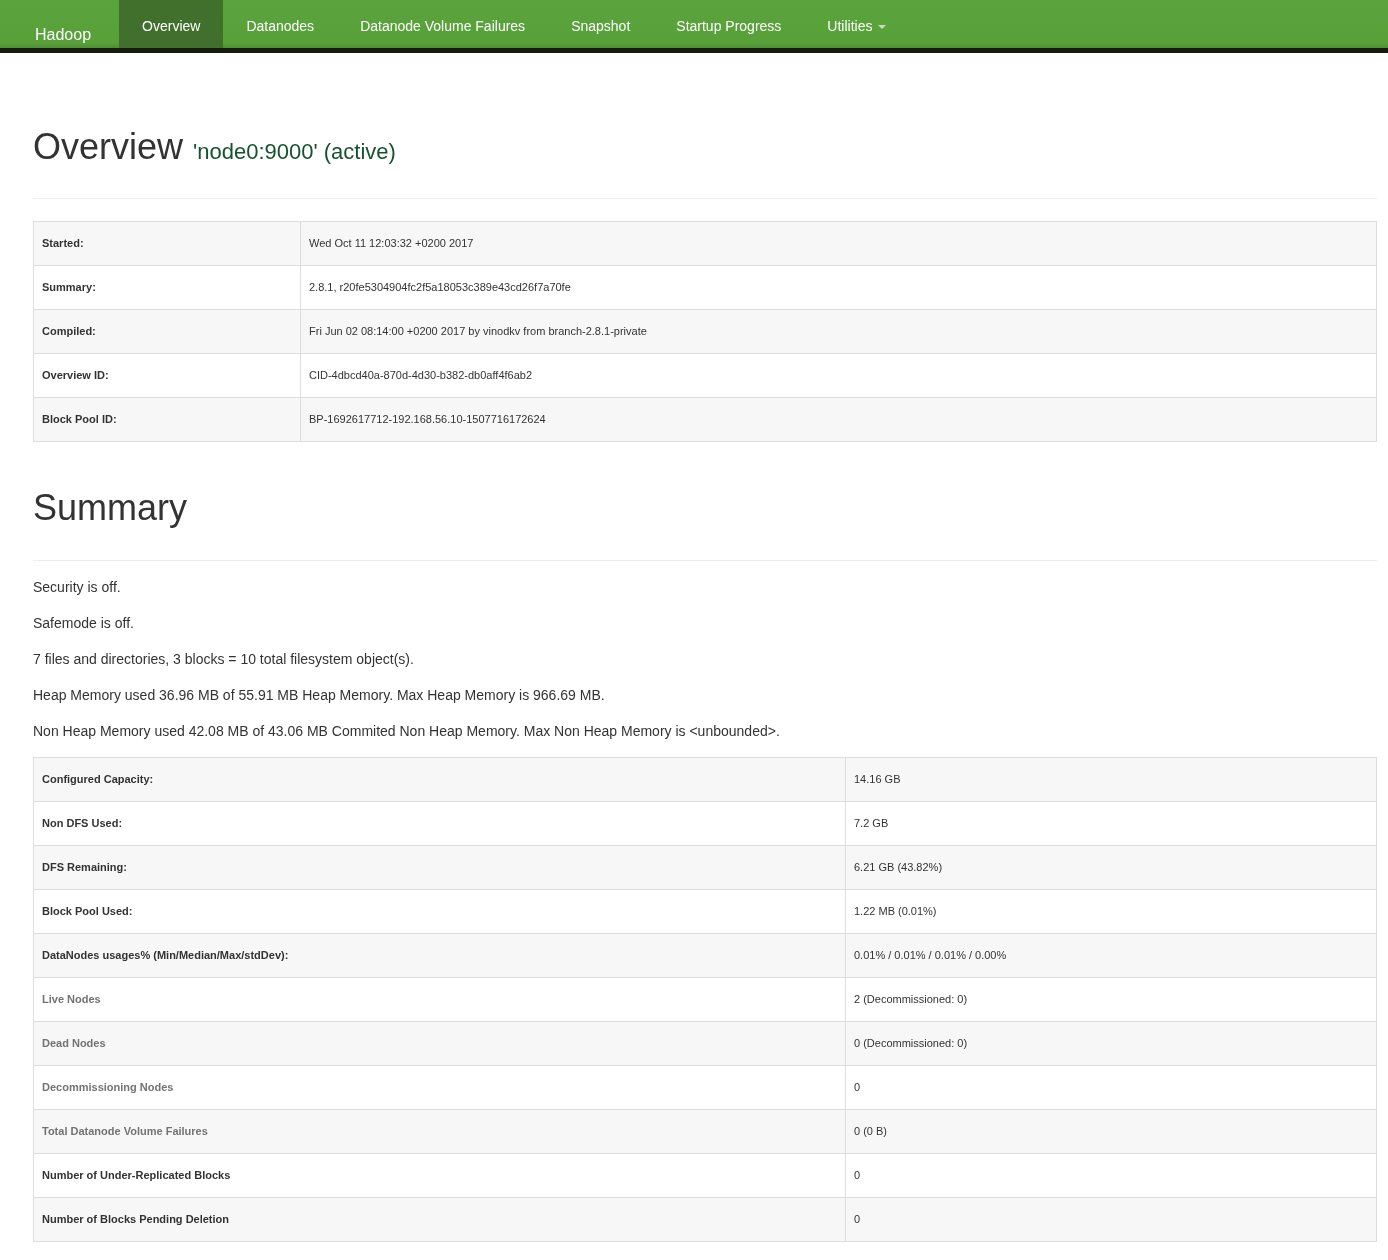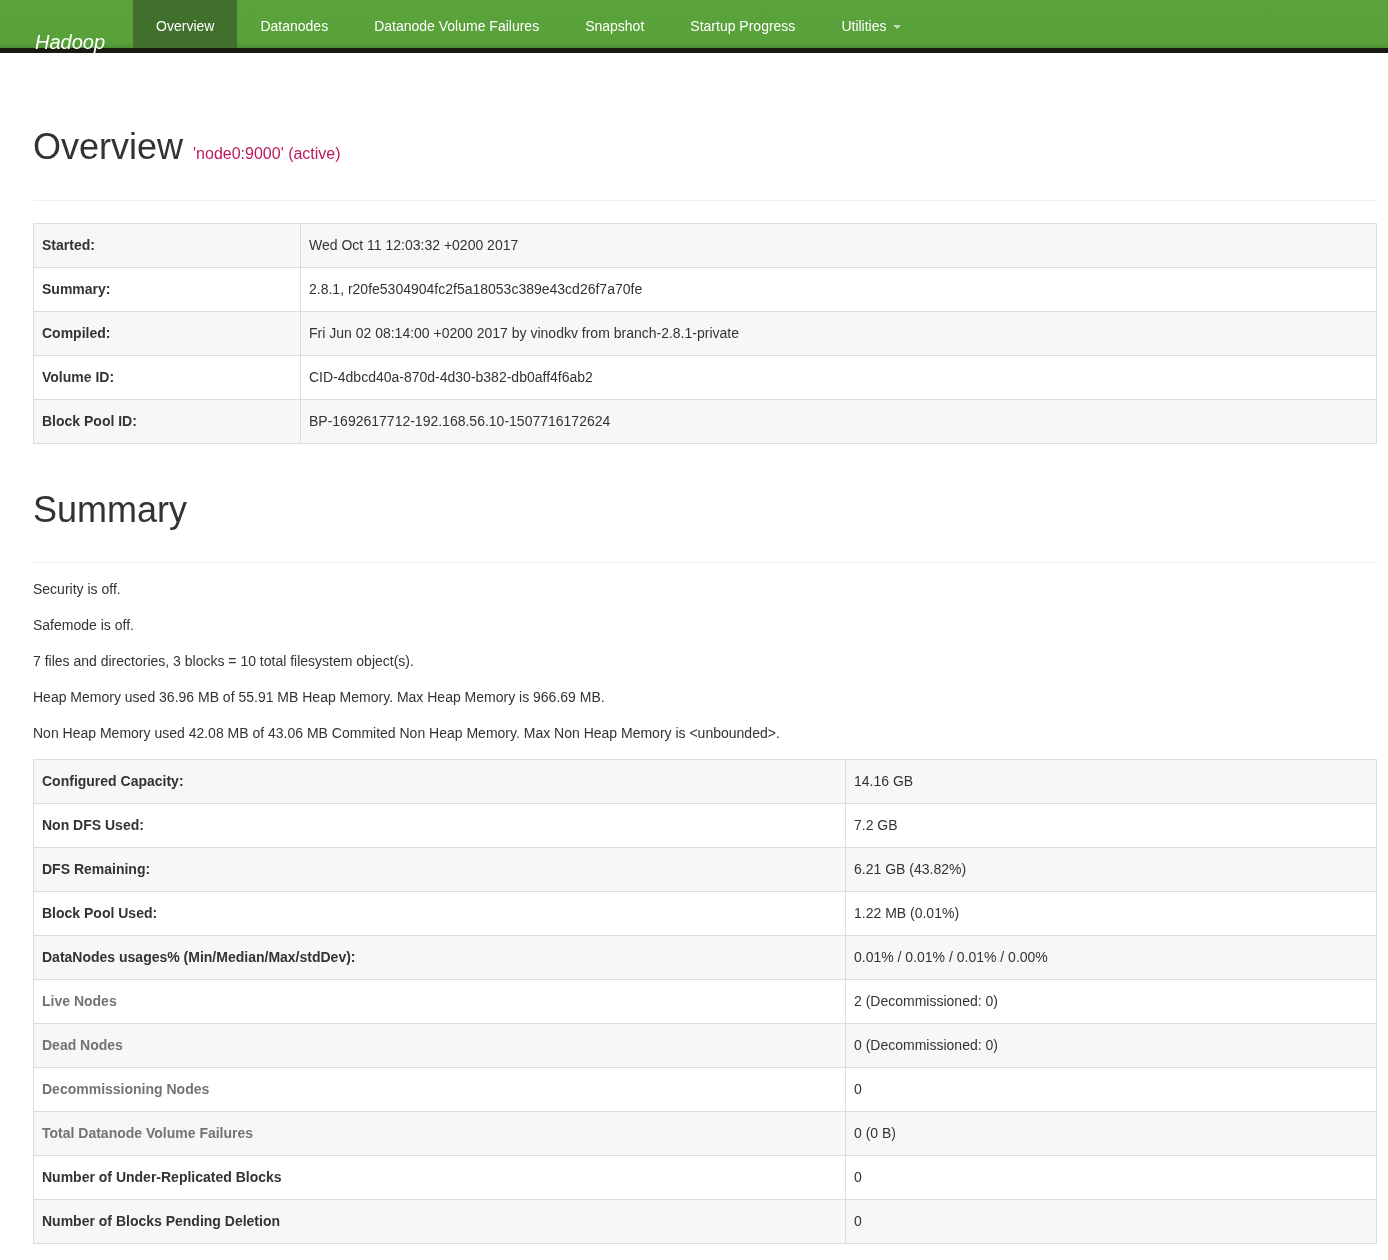--- a/index.html
+++ b/index.html
@@ -15,26 +15,25 @@
   .navbar {
     height: 53px;
     background: linear-gradient(180deg, #5ba43d 0%, #58a139 90%, #4d8f32 100%);
     border-bottom: 5px solid #161a11;
     display: flex;
     align-items: stretch;
     white-space: nowrap;
   }
   .navbar-brand {
     margin-left: 20px;
-    padding: 16px 15px;
+    padding: 8px 15px;
     line-height: 53px;
-    font-size: 20px;
+    font-size: 16px;
     color: #ffffff;
     text-decoration: none;
-    font-style: italic;
   }
   .nav { display: flex; margin-left: 13px; }
   .nav-link {
     display: inline-block;
     line-height: 53px;
     padding: 0 23px;
     font-size: 14px;
     color: #ffffff;
     text-decoration: none;
   }
@@ -56,34 +55,34 @@
   .ph-overview { margin: 72px 0 22px 0; padding-bottom: 24px; }
   .ph-summary  { margin: 44px 0 0 0;  padding-bottom: 30px; }
   h1 {
     margin: 0;
     font-size: 36px;
     font-weight: 500;
     line-height: 44px;
     color: #333333;
   }
   h1 small {
-    font-size: 16px;
+    font-size: 22px;
     font-weight: 400;
-    color: #be185d;
+    color: #14532d;
   }
 
   
   table { border-collapse: collapse; width: 100%; background: #ffffff; }
   th, td {
     border: 1px solid #dddddd;
     padding: 11px 8px;
     text-align: left;
     vertical-align: top;
     line-height: 21px;
-    font-size: 14px;
+    font-size: 11px;
   }
   th { font-weight: bold; color: #333333; }
   tbody tr:nth-child(odd) { background: #f7f7f7; }
   .info-table  th { width: 267px; }
   .stats-table th { width: 812px; }
   .stats-table a {
     color: #737373;
     text-decoration: none;
     font-weight: bold;
   }
@@ -121,21 +120,21 @@
       </tr>
       <tr>
         <th>Summary:</th>
         <td>2.8.1, r20fe5304904fc2f5a18053c389e43cd26f7a70fe</td>
       </tr>
       <tr>
         <th>Compiled:</th>
         <td>Fri Jun 02 08:14:00 +0200 2017 by vinodkv from branch-2.8.1-private</td>
       </tr>
       <tr>
-        <th>Volume ID:</th>
+        <th>Overview ID:</th>
         <td>CID-4dbcd40a-870d-4d30-b382-db0aff4f6ab2</td>
       </tr>
       <tr>
         <th>Block Pool ID:</th>
         <td>BP-1692617712-192.168.56.10-1507716172624</td>
       </tr>
     </tbody>
   </table>
 
   <div class="page-header ph-summary">

